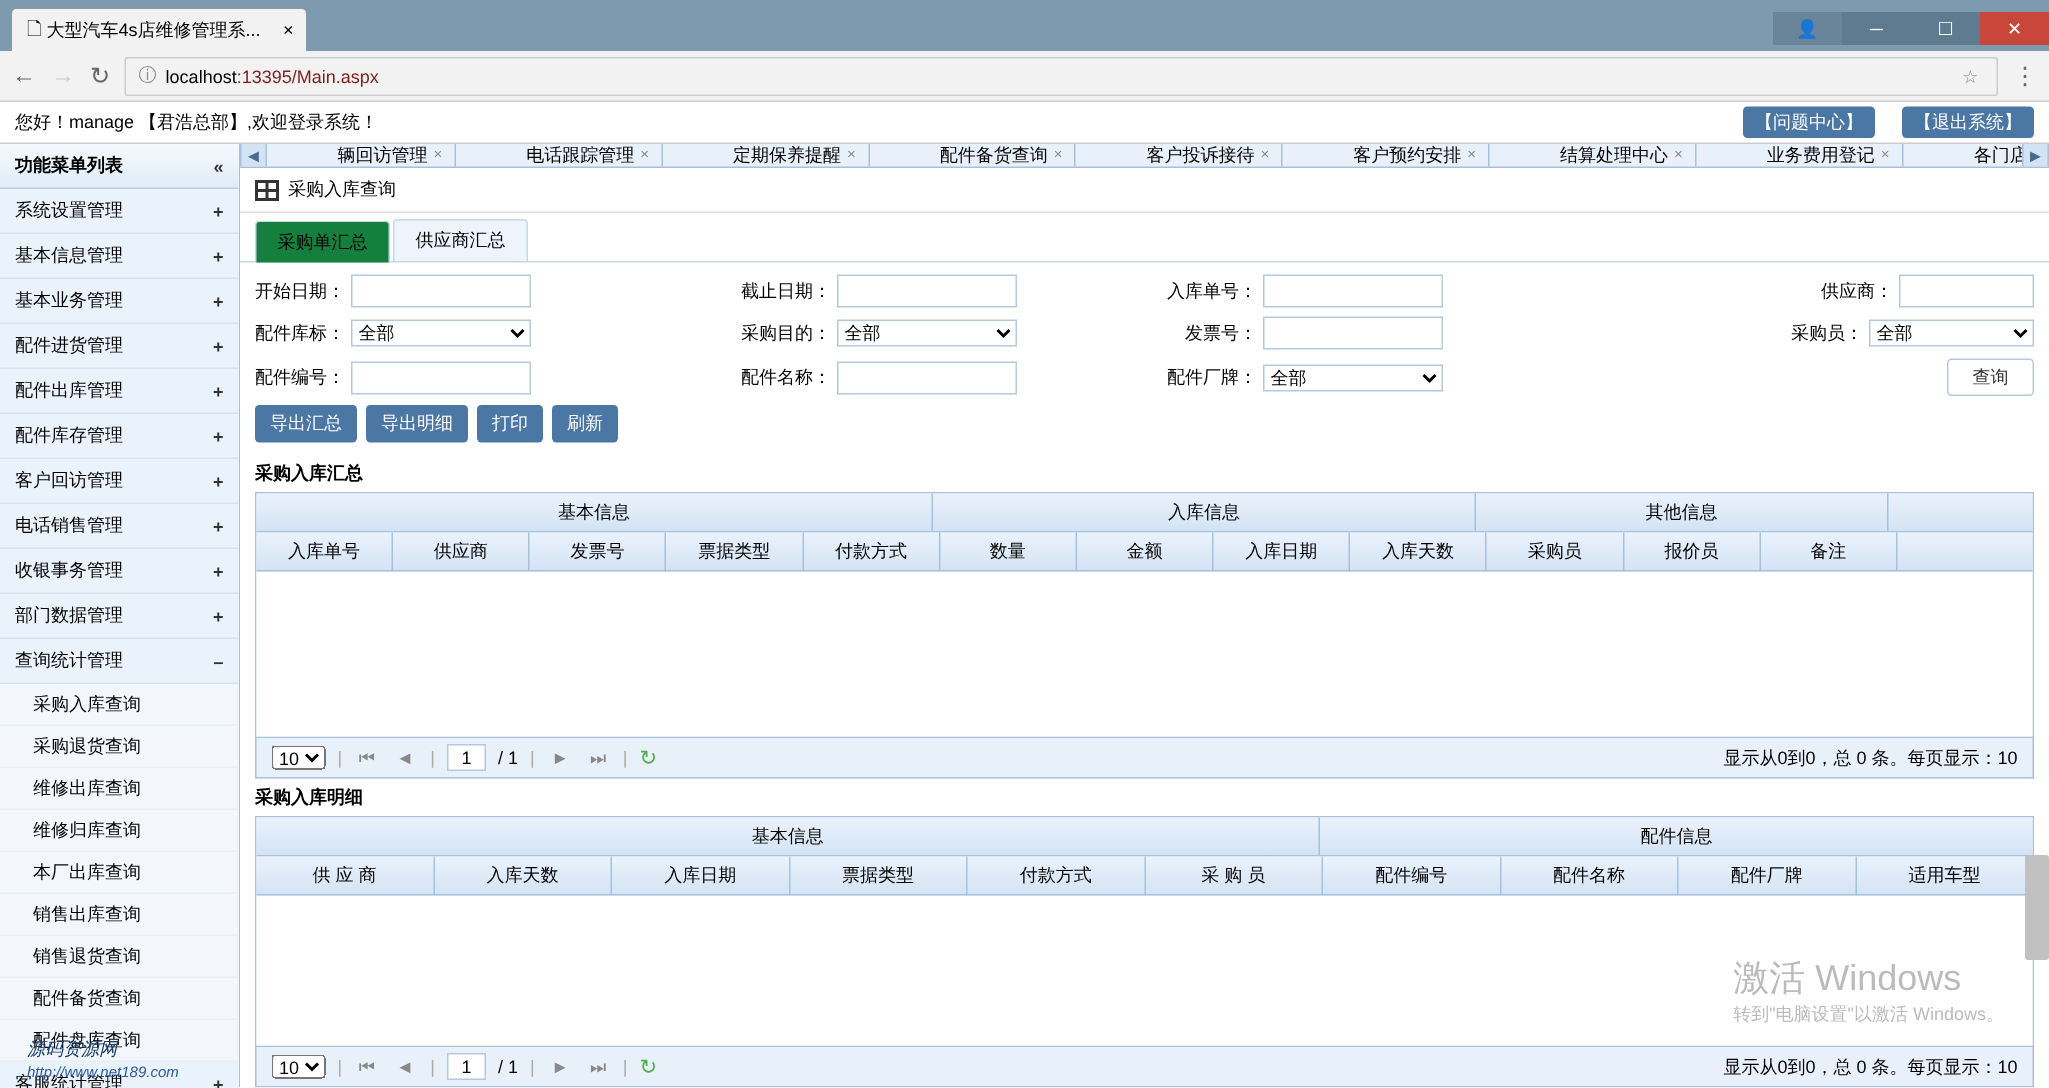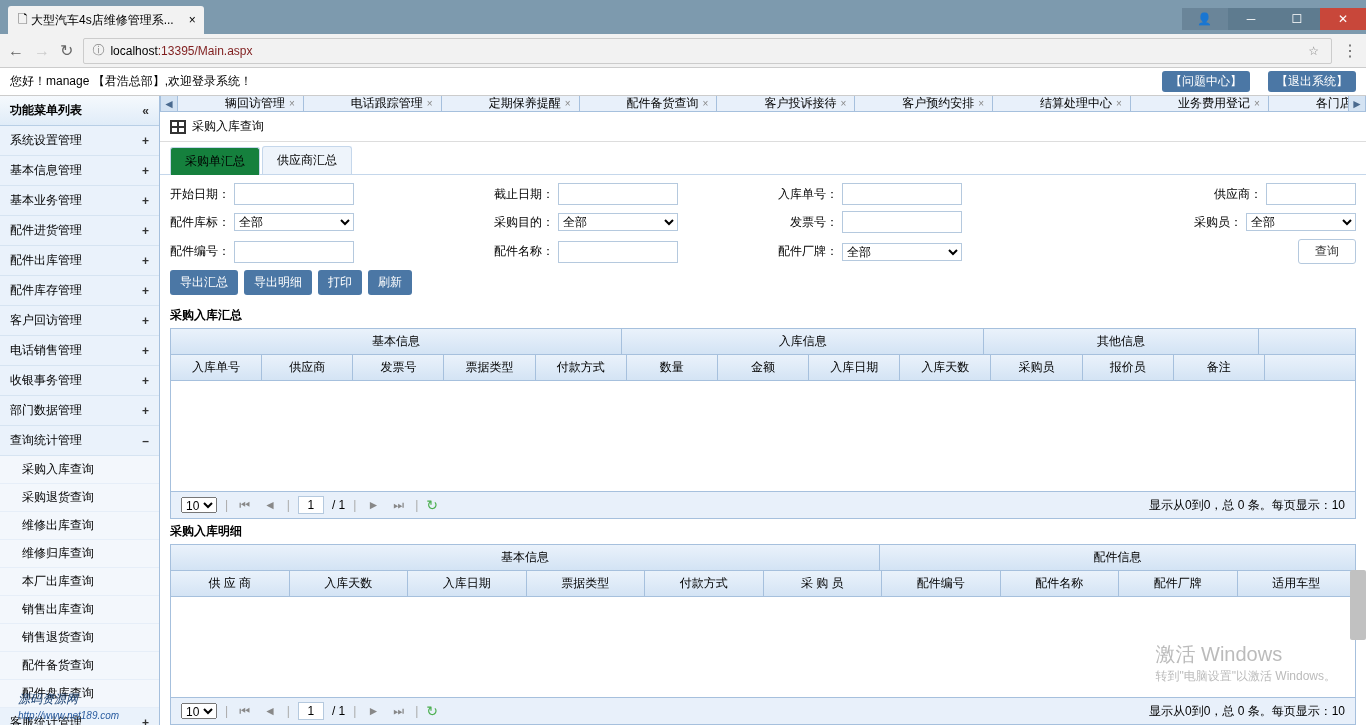--- a/index.html
+++ b/index.html
@@ -72,21 +72,21 @@
 
 .pager { display: flex; align-items: center; padding: 4px 10px; background: #e8f0fa; border-top: 1px solid #a6c0dd; gap: 8px; margin: 0 10px; border: 1px solid #a6c0dd; border-top: none; }
 .pager select { height: 16px; }
 .pager .sep { color: #aaa; }
 .pager-btn { color: #888; cursor: pointer; padding: 0 3px; }
 .pager input { width: 26px; height: 18px; text-align: center; border: 1px solid #b5c9de; }
 .pager .status { margin-left: auto; }
 .refresh-icon { color: #4caf50; font-size: 14px; }
 
 .watermark { position: fixed; bottom: 40px; right: 30px; color: #bbb; pointer-events: none; }
-.watermark .t1 { font-size: 20px; margin-top: 10px; }
+.watermark .t1 { font-size: 24px; margin-top: 10px; }
 .watermark .t2 { font-size: 12px; }
 .logo-wm { position: fixed; bottom: 4px; left: 18px; font-size: 28px; font-weight: normal; color: #163e6f; pointer-events: none; font-style: italic; }
 .logo-wm small { font-size: 10px; display: block; color: #2a5c9f; }
 .scrollbar-ind { position: fixed; right: 0; top: 570px; width: 16px; height: 70px; background: #c1c1c1; border-radius: 2px; }
 </style>
 </head>
 <body>
 
 <div class="chrome-top">
   <div class="chrome-tab">

